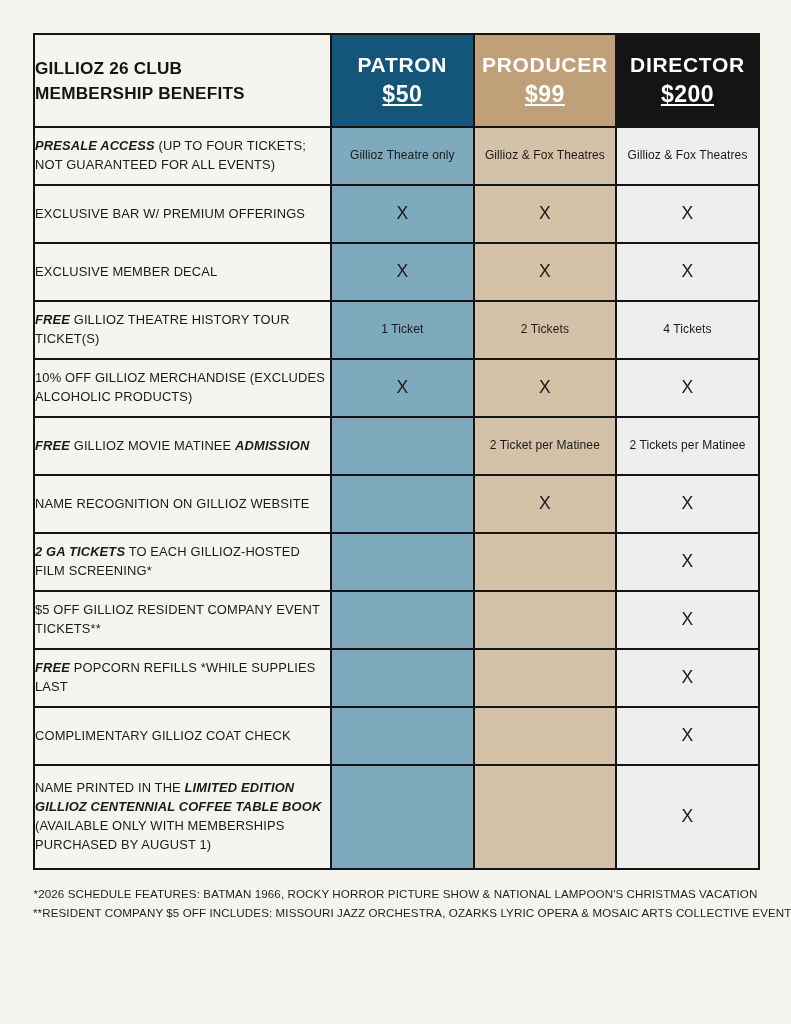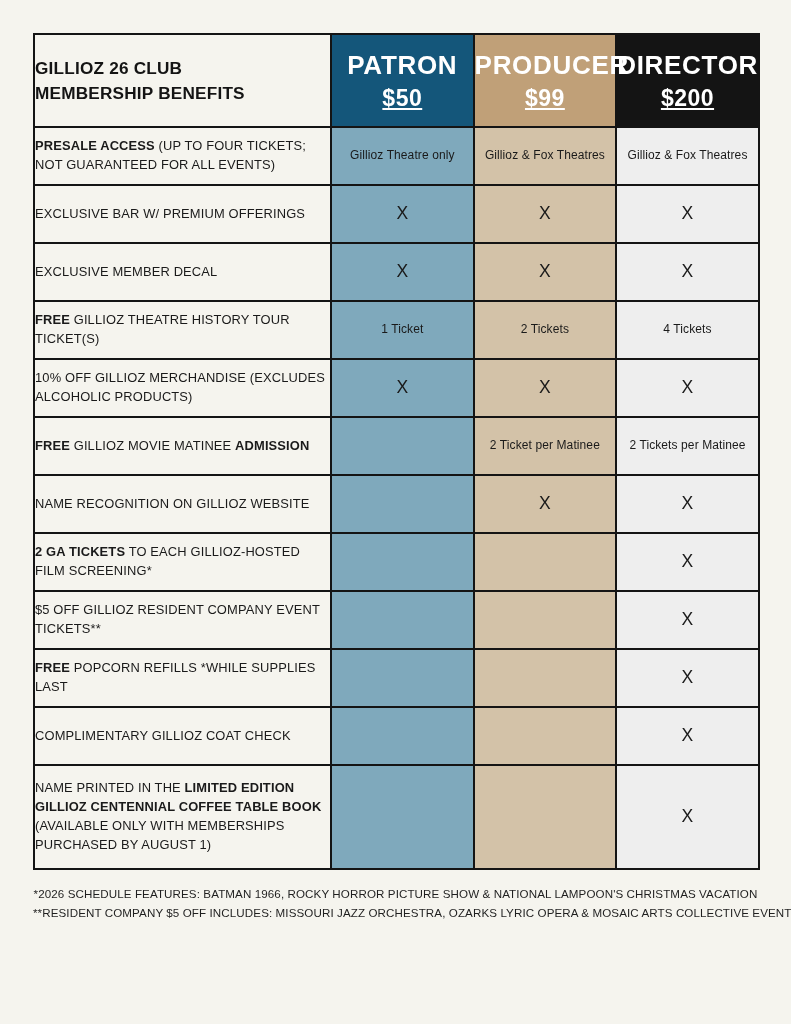--- a/index.html
+++ b/index.html
@@ -58,21 +58,21 @@
     text-align: left;
   }
   .hdr-tier {
     text-align: center;
     height: 93px;
     box-sizing: border-box;
     padding: 4px 6px;
   }
   .hdr-tier .tier-name {
     display: block;
-    font-size: 26px;
+    font-size: 21px;
     font-weight: bold;
     letter-spacing: 0.7px;
     line-height: 1.34;
     color: #ffffff;
   }
   .hdr-tier .tier-price {
     display: block;
     font-size: 23px;
     font-weight: bold;
     letter-spacing: 0.5px;
@@ -89,20 +89,21 @@
     background: #f5f4ee;
     text-align: left;
     padding: 8px 14px 8px 16px;
     font-size: 12.9px;
     line-height: 1.47;
     letter-spacing: 0.15px;
     color: #1a1a1a;
   }
   .benefit-cell b {
     font-weight: bold;
+    font-style: italic;
   }
 
   .val-cell {
     text-align: center;
     font-size: 12px;
     line-height: 1.43;
     letter-spacing: 0.1px;
     color: #1a1a1a;
     padding: 6px 5px;
   }

